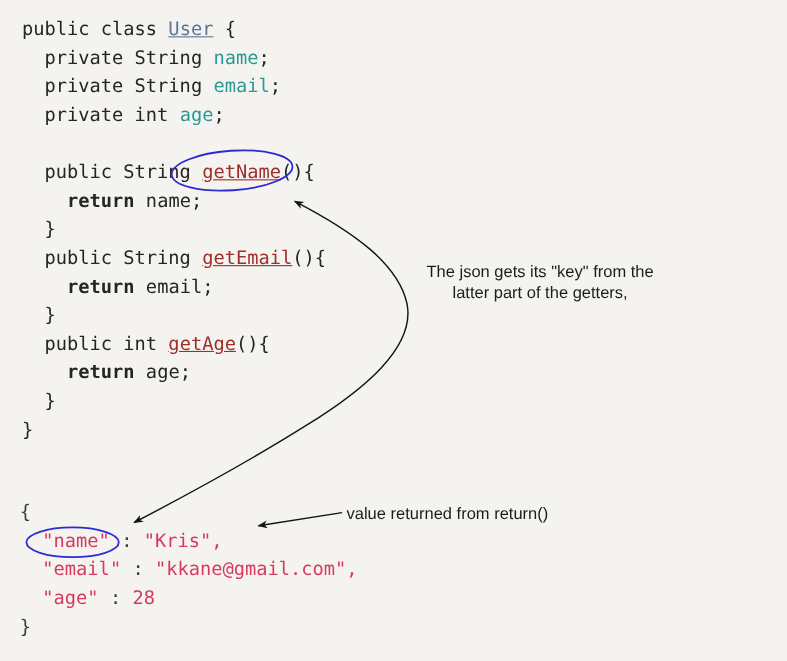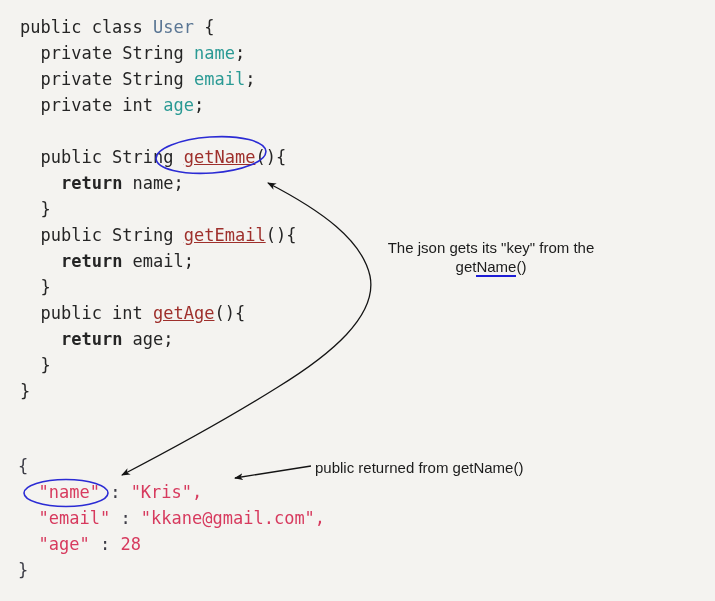--- a/index.html
+++ b/index.html
@@ -27,21 +27,21 @@
     position:absolute;
     font-family:"DejaVu Sans Mono", monospace;
     font-size:17px;
     line-height:26px;
     white-space:pre;
     color:var(--code-default);
   }
   #java-code{left:20px;top:14px;}
   #json-code{left:18px;top:453px;}
   .tok-pln{color:var(--code-default);}
-  .tok-cls{color:var(--cls);}
+  .tok-cls{color:var(--cls);text-decoration:underline;}
   .tok-fld{color:var(--fld);}
   .tok-mth{color:var(--mth);text-decoration:underline;}
   .tok-kwb{color:var(--code-default);font-weight:bold;margin-top:44px;}
   .tok-jp{color:var(--json-pink);}
   .tok-jd{color:var(--json-dark);}
   .note{
     position:absolute;
     color:var(--note-text);
     font-size:15px;
     line-height:18.5px;
@@ -62,24 +62,24 @@
 </style>
 </head>
 <body>
 
 <div id="java-code" class="code-block"><div><span class="tok-pln">public class </span><span class="tok-cls">User</span><span class="tok-pln"> {</span></div><div><span class="tok-pln">  private String </span><span class="tok-fld">name</span><span class="tok-pln">;</span></div><div><span class="tok-pln">  private String </span><span class="tok-fld">email</span><span class="tok-pln">;</span></div><div><span class="tok-pln">  private int </span><span class="tok-fld">age</span><span class="tok-pln">;</span></div><div>&nbsp;</div><div><span class="tok-pln">  public String </span><span class="tok-mth">getName</span><span class="tok-pln">(){</span></div><div><span class="tok-pln">    </span><span class="tok-kwb">return</span><span class="tok-pln"> name;</span></div><div><span class="tok-pln">  }</span></div><div><span class="tok-pln">  public String </span><span class="tok-mth">getEmail</span><span class="tok-pln">(){</span></div><div><span class="tok-pln">    </span><span class="tok-kwb">return</span><span class="tok-pln"> email;</span></div><div><span class="tok-pln">  }</span></div><div><span class="tok-pln">  public int </span><span class="tok-mth">getAge</span><span class="tok-pln">(){</span></div><div><span class="tok-pln">    </span><span class="tok-kwb">return</span><span class="tok-pln"> age;</span></div><div><span class="tok-pln">  }</span></div><div><span class="tok-pln">}</span></div></div>
 
 <div id="json-code" class="code-block"><div><span class="tok-jd">{</span></div><div><span class="tok-jd">  </span><span class="tok-jp">"name"</span><span class="tok-jd"> : </span><span class="tok-jp">"Kris",</span></div><div><span class="tok-jd">  </span><span class="tok-jp">"email"</span><span class="tok-jd"> : </span><span class="tok-jp">"kkane@gmail.com",</span></div><div><span class="tok-jd">  </span><span class="tok-jp">"age"</span><span class="tok-jd"> : </span><span class="tok-jp">28</span></div><div><span class="tok-jd">}</span></div></div>
 
 <div id="key-note" class="note">
   <div>The json gets its "key" from the</div>
-  <div><span>get</span><span class="blue-underline">Name</span><span>()</span></div>
+  <div>latter part of the getters,</div>
 </div>
 
-<div id="value-note" class="note">public returned from getName()</div>
+<div id="value-note" class="note">value returned from return()</div>
 
 <svg id="overlay" viewBox="0 0 715 601" xmlns="http://www.w3.org/2000/svg">
   <defs>
     <marker id="ah-end" markerWidth="10" markerHeight="8" refX="8" refY="4" orient="auto" markerUnits="userSpaceOnUse">
       <path class="arrowhead" d="M0,0.5 L9,4 L0,7.5 L2.5,4 Z"></path>
     </marker>
     <marker id="ah-start" markerWidth="10" markerHeight="8" refX="8" refY="4" orient="auto-start-reverse" markerUnits="userSpaceOnUse">
       <path class="arrowhead" d="M0,0.5 L9,4 L0,7.5 L2.5,4 Z"></path>
     </marker>
   </defs>

